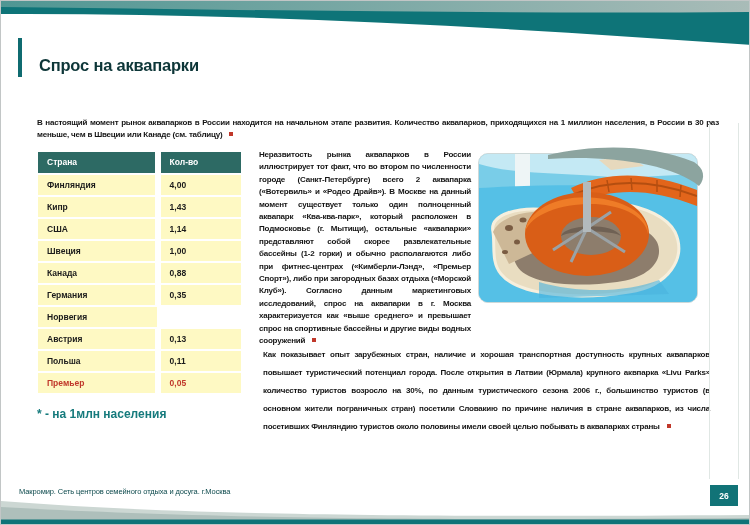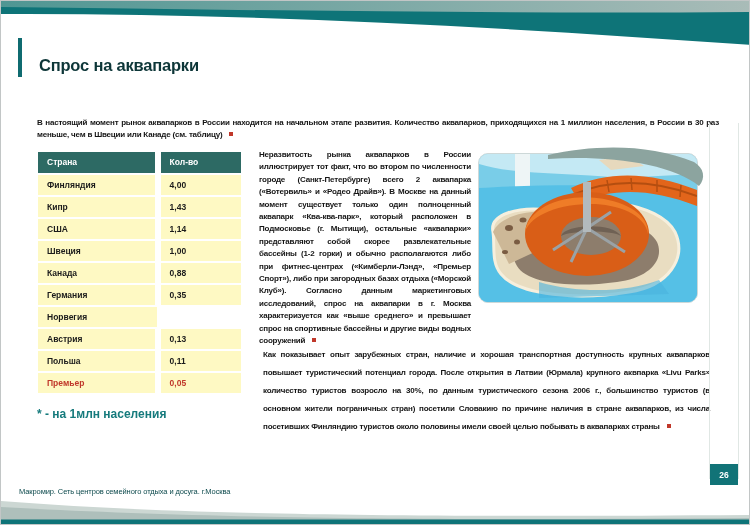--- a/index.html
+++ b/index.html
@@ -36,21 +36,21 @@
   
   .photo{left:477px;top:152px;width:218px;height:148px;border-radius:10px;overflow:hidden;border:1px solid #cdd8d8;background:#9fd9ee;}
   .crescent{left:543px;top:141px;width:168px;height:56px;pointer-events:none;}
 
   
   .vline{top:122px;width:1px;height:356px;background:#e0e7e4;}
   .vline.a{left:708px;} .vline.b{left:737px;}
 
   
   .footer-text{left:18px;top:486px;font-size:7.5px;font-weight:normal;color:#0d4a4d;letter-spacing:-0.1px;}
-  .page-badge{left:709px;top:463px;width:28px;height:21px;background:#117377;color:#fff;
+  .page-badge{left:709px;top:484px;width:28px;height:21px;background:#117377;color:#fff;
     font-size:8.5px;font-weight:bold;display:flex;align-items:center;justify-content:center;}
 
   .top-wave{left:0;top:0;width:750px;height:56px;}
   .bottom-wave{left:0;top:500px;width:750px;height:25px;}
 </style>
 </head>
 <body>
 
 <div class="slide">
 

